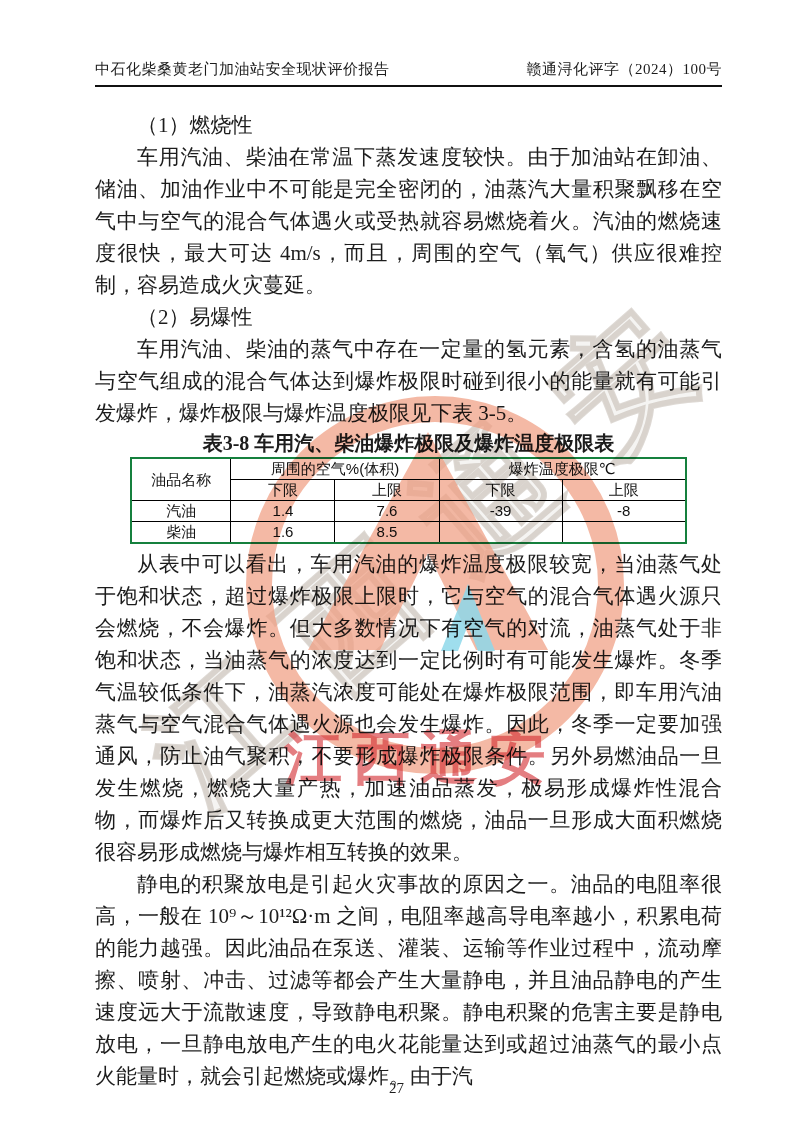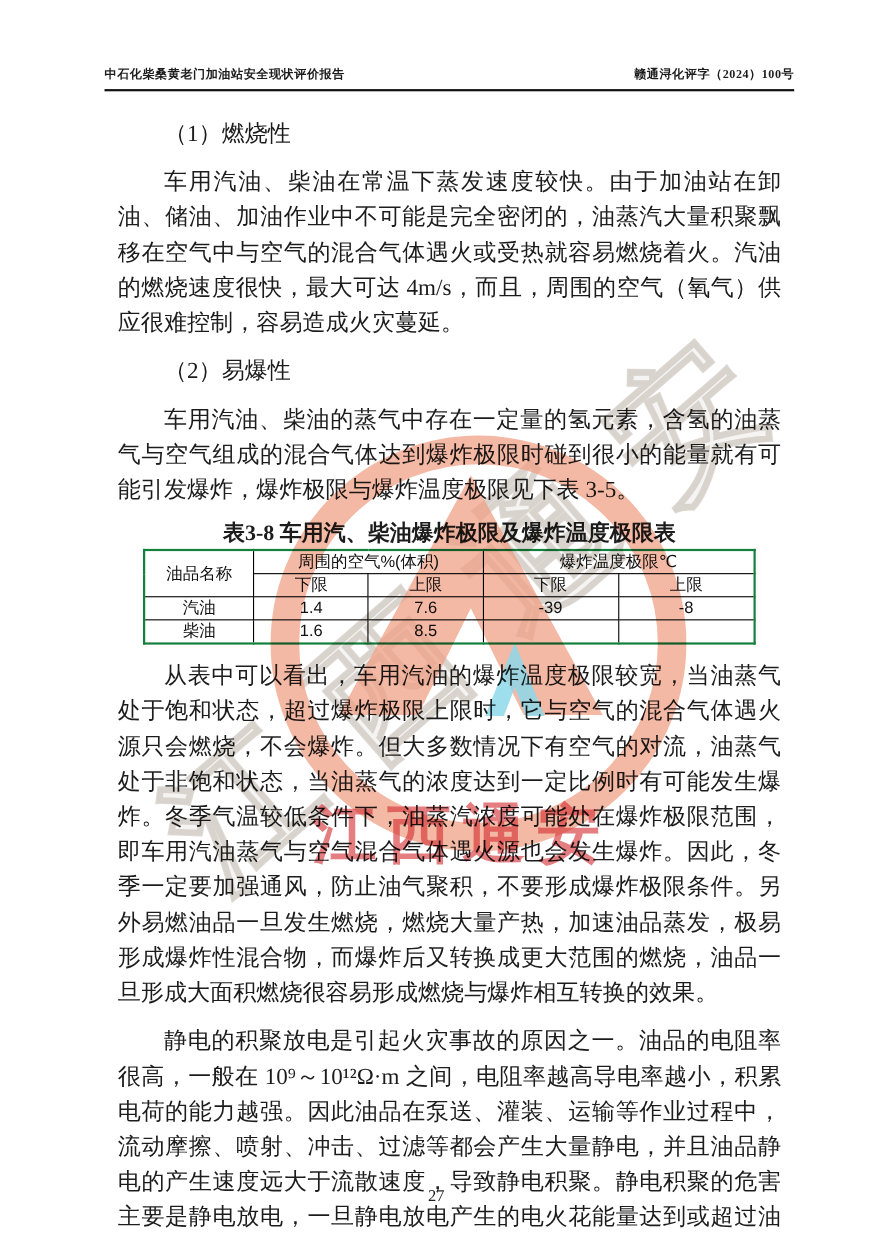--- a/index.html
+++ b/index.html
@@ -3,26 +3,26 @@
 <meta charset="utf-8">
 <style>
   html,body{margin:0;padding:0;background:#ffffff;}
   .page{
     position:relative;width:793px;height:1122px;background:#ffffff;overflow:hidden;
     font-family:"Liberation Serif","DejaVu Serif",serif;color:#1c1c1c;
   }
   .content{position:absolute;left:95px;top:60px;width:627px;z-index:1;}
   .header-row{
     display:flex;justify-content:space-between;align-items:flex-end;
-    font-size:11px;font-weight:bold;padding-bottom:6px;border-bottom:2.5px solid #111;
+    font-size:15px;font-weight:normal;padding-bottom:6px;border-bottom:2.5px solid #111;
   }
   .header-row .hl{letter-spacing:0.5px;}
   .body-text{margin-top:22px;}
   .para,.para-heading{
-    font-size:21px;line-height:32px;text-align:justify;text-indent:2em;margin:12px;
+    font-size:21px;line-height:32px;text-align:justify;text-indent:2em;margin:0;
   }
   .table-title{
     font-size:20px;font-weight:bold;text-align:center;line-height:24px;margin:2px 0 2px 0;text-indent:0;
   }
   table.limits{
     border-collapse:collapse;table-layout:fixed;width:555px;margin:2px auto 4px auto;
     font-family:"Liberation Sans","DejaVu Sans",sans-serif;border:2px solid #15803d;
   }
   table.limits td{
     border:1px solid #000;font-size:15px;text-align:center;vertical-align:middle;

